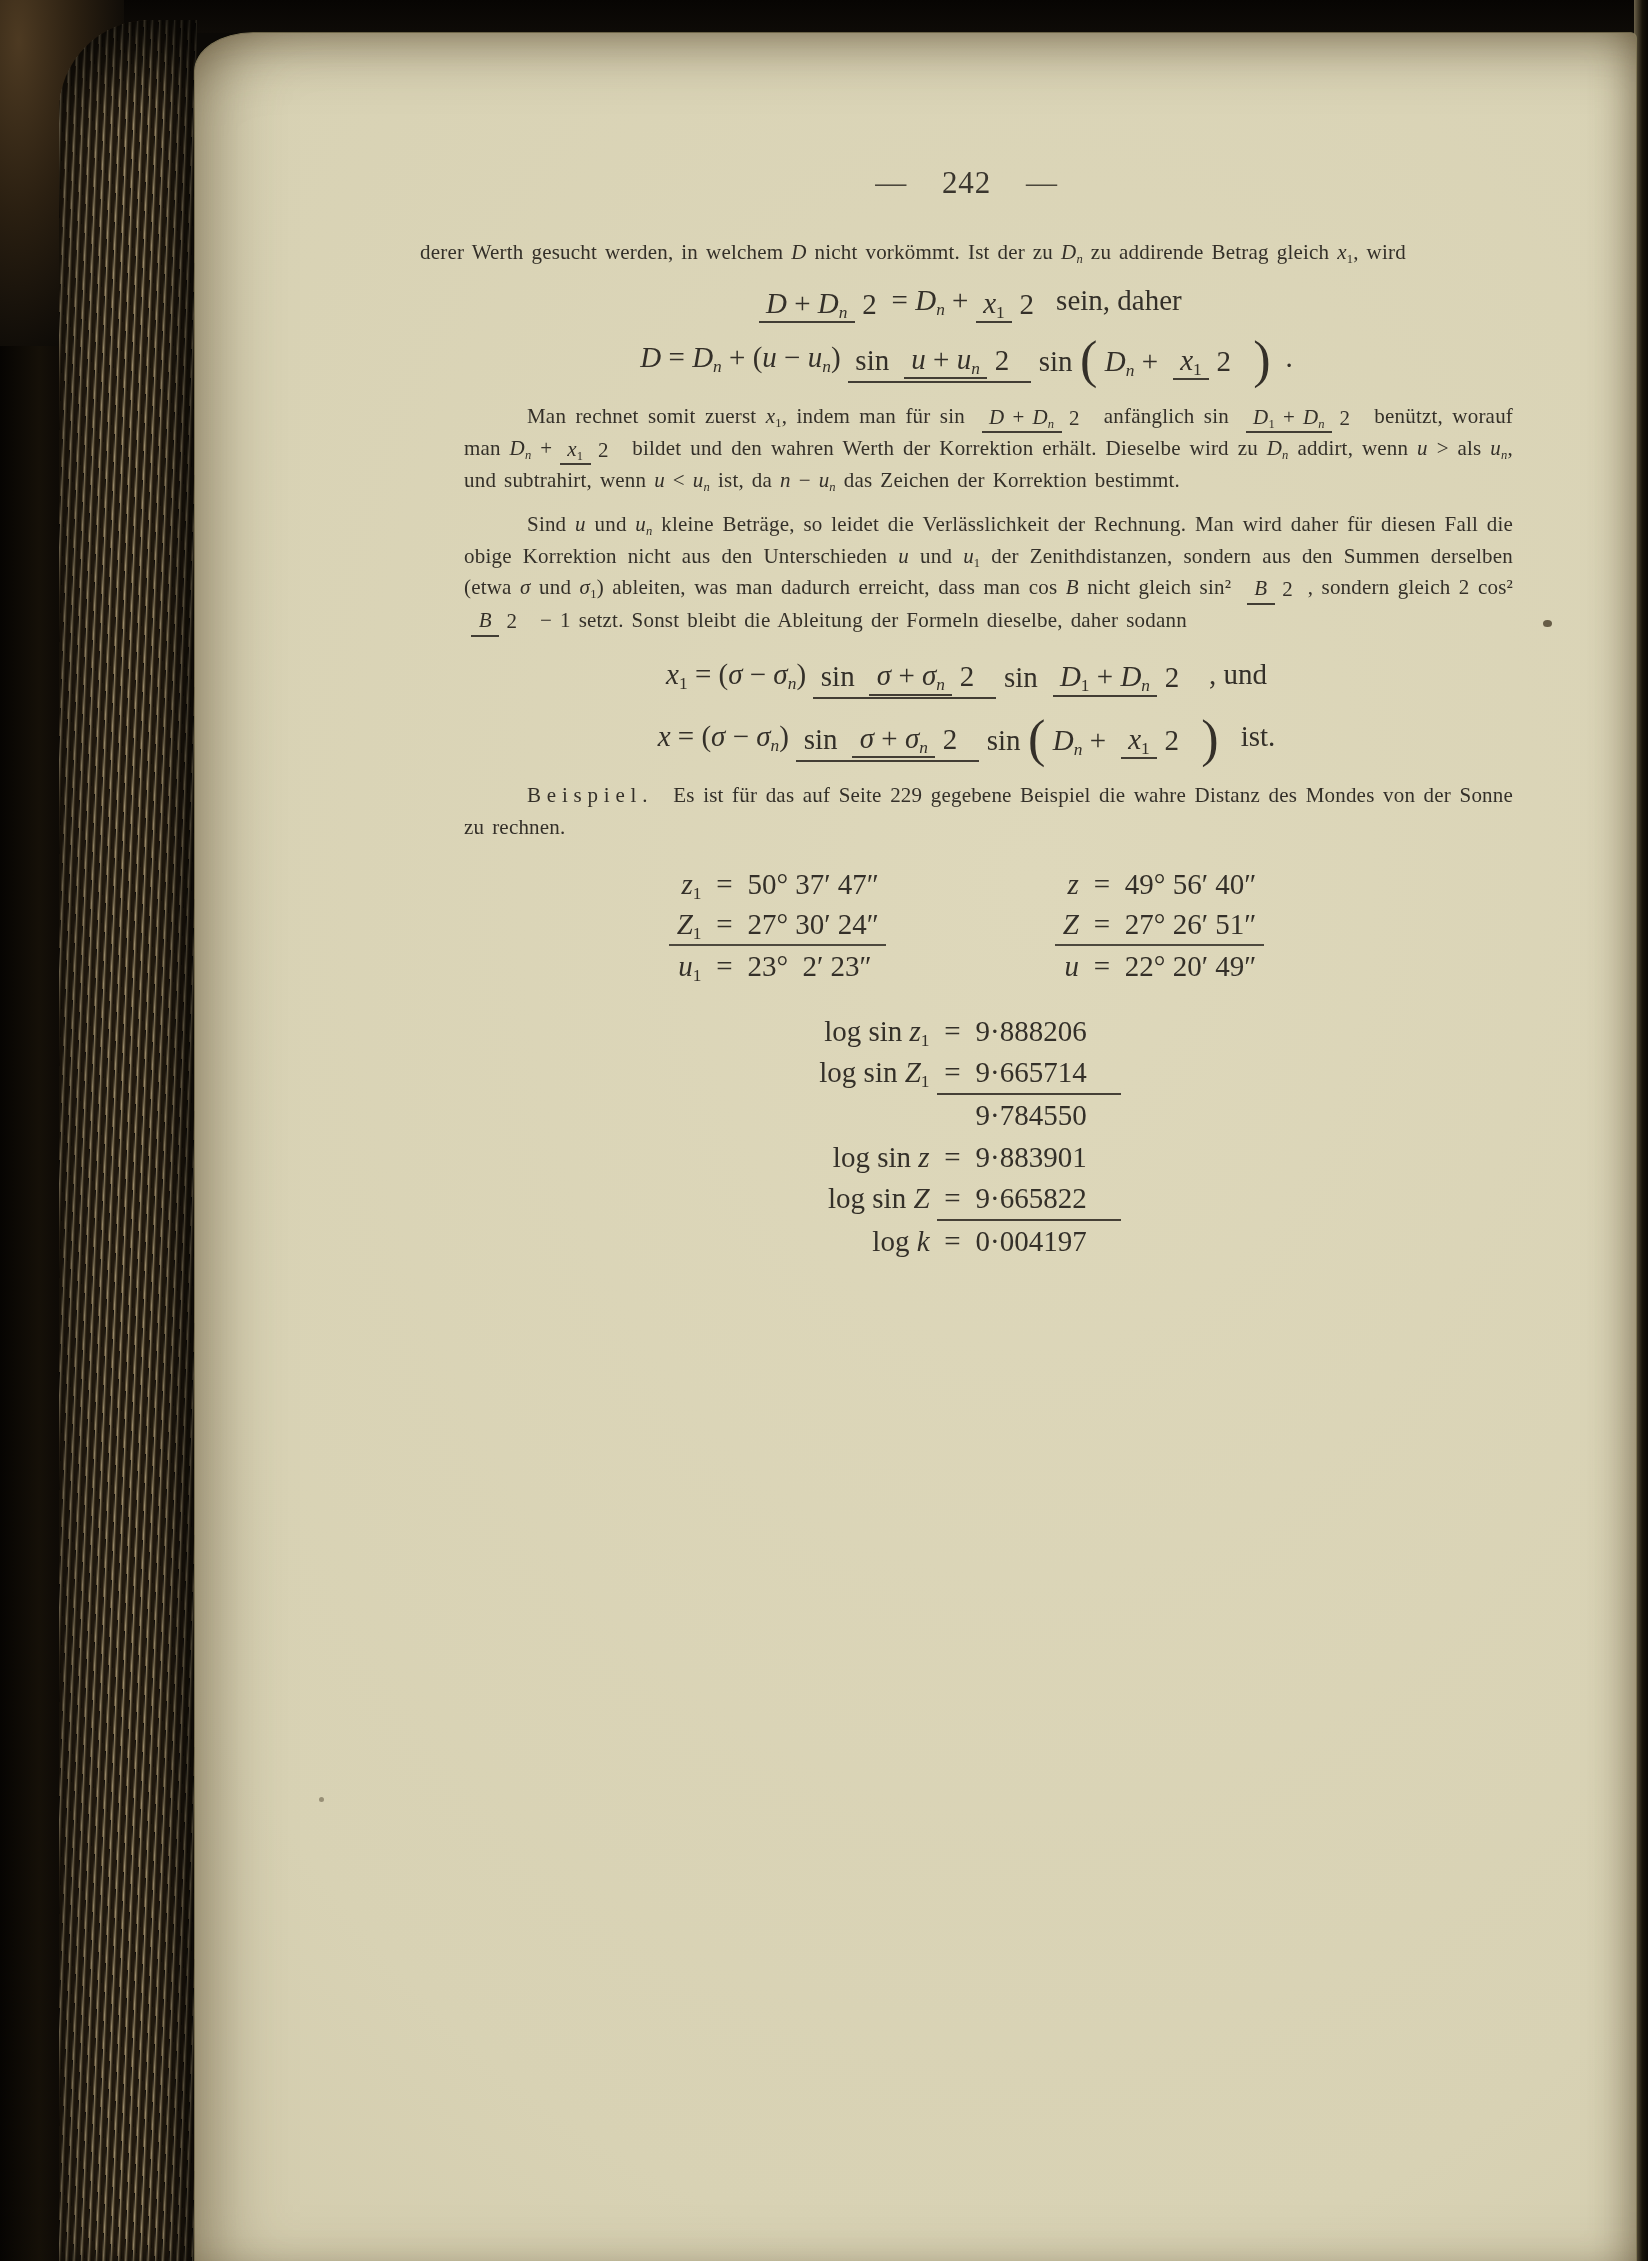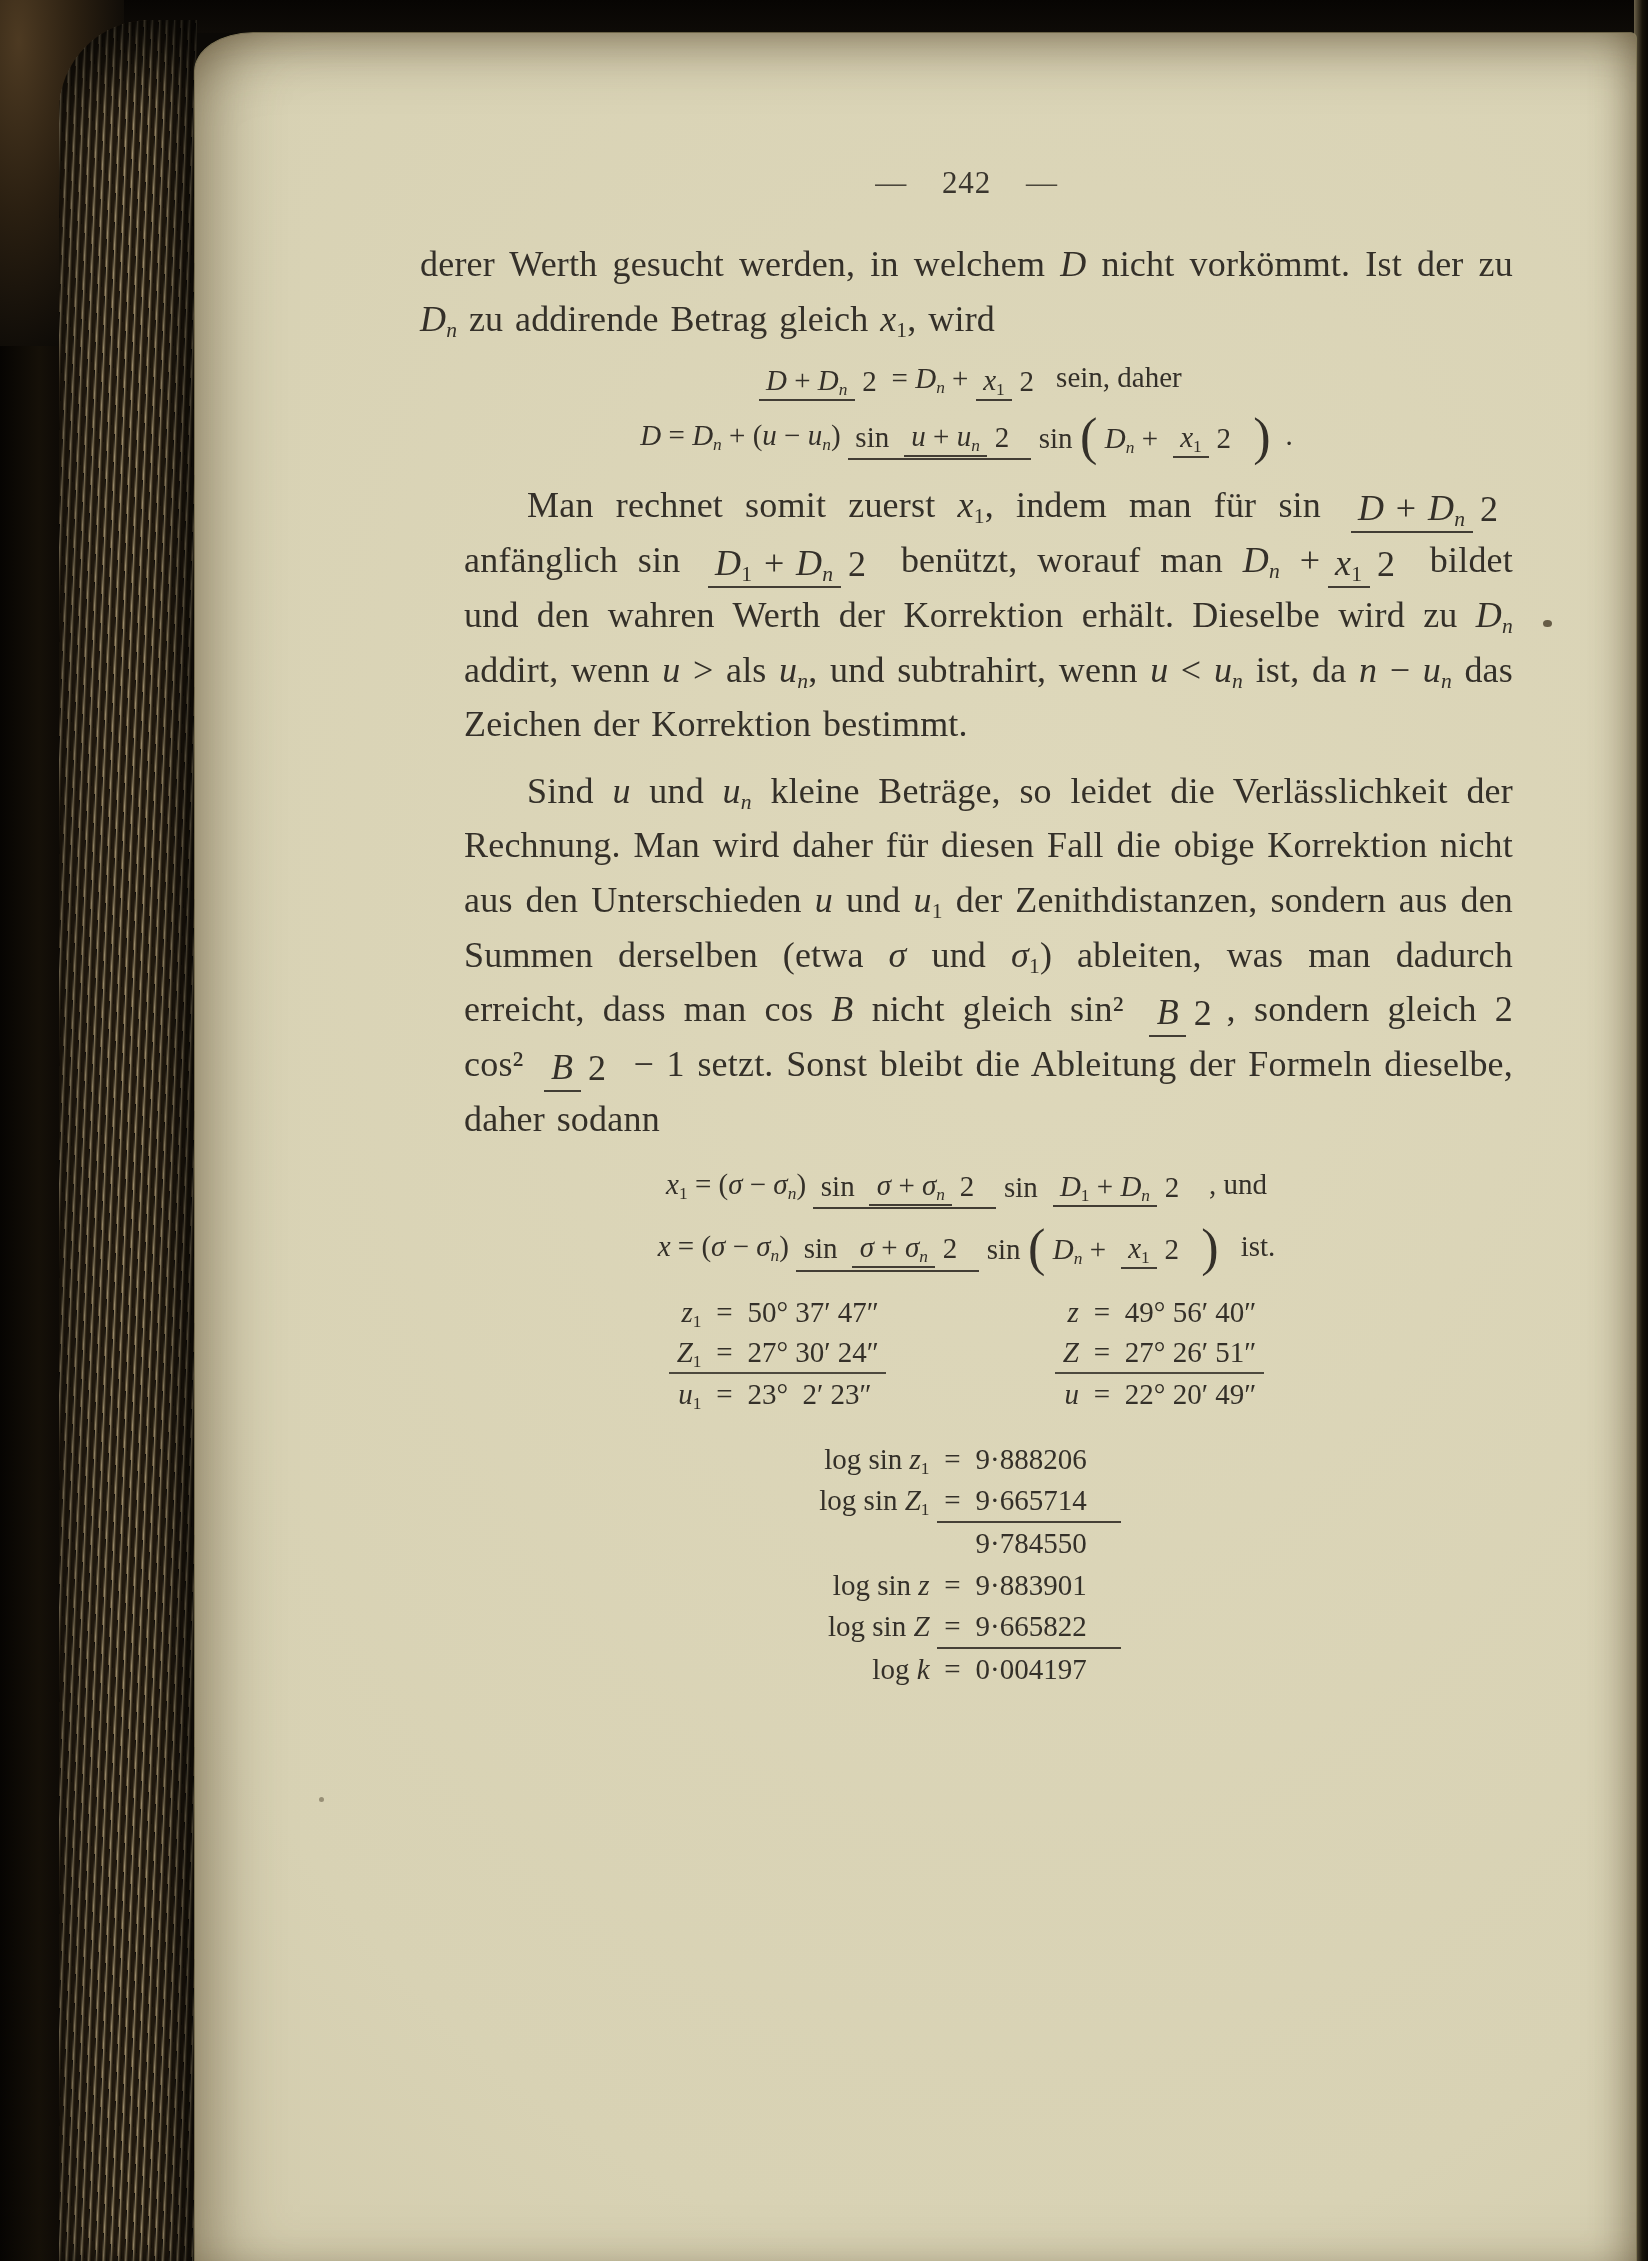--- a/index.html
+++ b/index.html
@@ -59,21 +59,21 @@
 
   
   .page-header {
     padding-top:132px; display:flex; justify-content:center; align-items:center; gap:35px;
     font-size:31px; letter-spacing:0.8px; color:#3a362e;
   }
   .hdash { color:#4b473c; }
 
   
   .para {
-    font-size:36px; line-height:1.52; text-align:justify;
+    font-size:21px; line-height:1.52; text-align:justify;
     letter-spacing:0.2px; word-spacing:2.5px; margin-top:11.5px;
   }
   #para1 { margin-top:36px; }
   .indent { text-indent:63px;margin-left:44px; }
   .spaced { letter-spacing:5.8px; margin-right:11.5px; }
 
   
   .mvar { font-style:italic; }
   .mtx  { font-style:normal; }
   sub.msub { font-size:.6em; vertical-align:-.28em; line-height:0; }
@@ -258,20 +258,21 @@
                   <span class="rm"><span class="mvar">x</span><sub class="msub"><span class="mtx">1</span></sub></span>
                 </span>
                 <span class="den">
                   <span class="rt">2</span>
                 </span>
               </span>
               <span class="bigp">)</span>
             </span>
           </span><span class="rt"> ist.</span></div>
 
+      <p class="para indent"><span class="rt spaced">Beispiel.</span><span class="rt"> Es ist für das auf Seite 229 gegebene Beispiel die wahre Distanz des Mondes von der Sonne zu rechnen.</span></p>
 
       <div class="values">
         <div class="vcol">
             <div class="vrow">
               <span class="vcell vsym"><i class="mvar">z</i><sub class="msub">1</sub></span>
               <span class="vcell veq">=</span>
               <span class="vcell vval">50° 37′ 47″</span>
             </div>
             <div class="vrow vrule">
               <span class="vcell vsym"><i class="mvar">Z</i><sub class="msub">1</sub></span>

